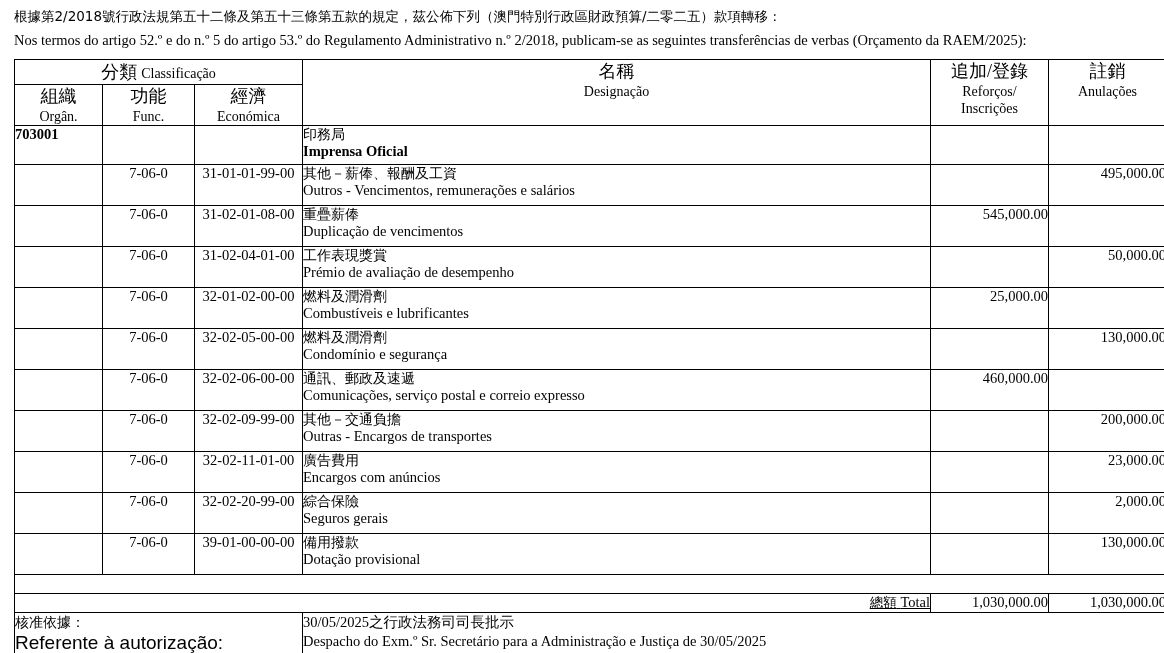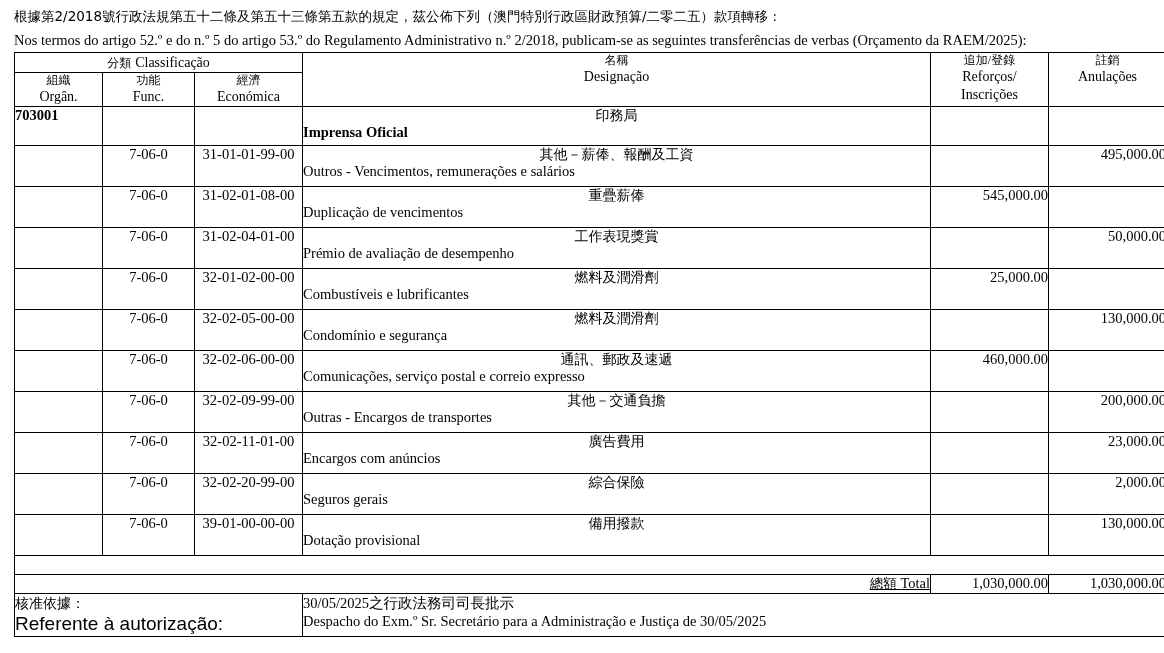--- a/index.html
+++ b/index.html
@@ -27,41 +27,42 @@
     white-space: nowrap;
   }
   .intro-zh {
     font-family: "DejaVu Sans", "Liberation Sans", sans-serif;
     font-size: 13.5px;
     margin-bottom: 4px;
   }
   .intro-pt {
     font-family: "Liberation Serif", serif;
     font-size: 14.5px;
+    margin-bottom: 7px;
   }
   table.main {
     border-collapse: collapse;
     width: 1136px;
     table-layout: fixed;
   }
   table.main td, table.main th {
     border: 1px solid #000000;
     vertical-align: top;
     padding: 0;
   }
   .hdr-cell {
     text-align: center;
     font-weight: normal;
     font-size: 14px;
     padding: 3px 2px 4px 2px;
     line-height: 1.25;
   }
   .hdr-zh {
     font-family: Liberation Serif, serif;
-    font-size: 12px;
+    font-size: 18px;
   }
   .hdr-pt {
     font-family: "Liberation Serif", serif;
     font-size: 14px;
   }
   .classif-group {
     text-align: center;
     padding: 3px 0 4px 0;
   }
   .col-organ { width: 88px; }
@@ -87,21 +88,20 @@
     padding-top: 8px;
   }
   .desig {
     padding: 3px 0 2px 8px;
     line-height: 1.22;
   }
   .desig .zh {
     font-family: "DejaVu Sans", "Liberation Sans", sans-serif;
     font-size: 14px;
     display: block;
-    text-align: center;
   }
   .desig .pt {
     font-family: "Liberation Serif", serif;
     font-size: 14.5px;
     display: block;
   }
   .desig.entity .pt { font-weight: bold; }
   .amount {
     text-align: right;
     font-size: 14.5px;

